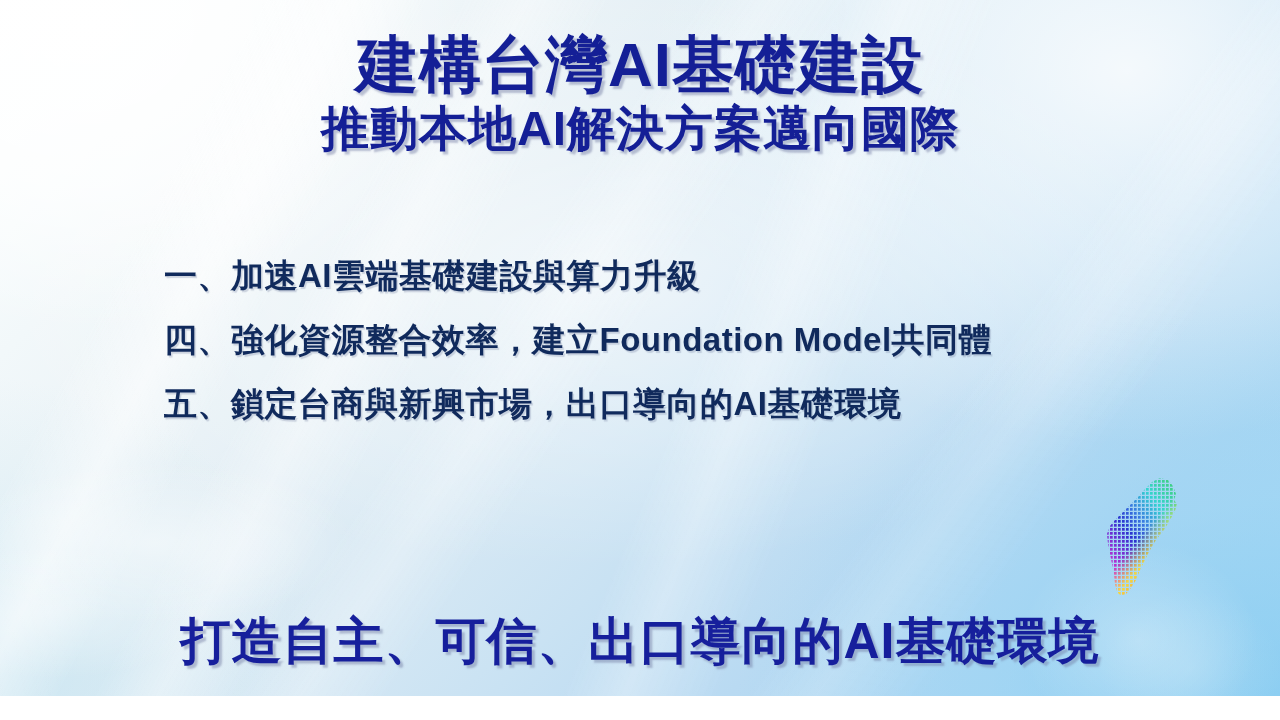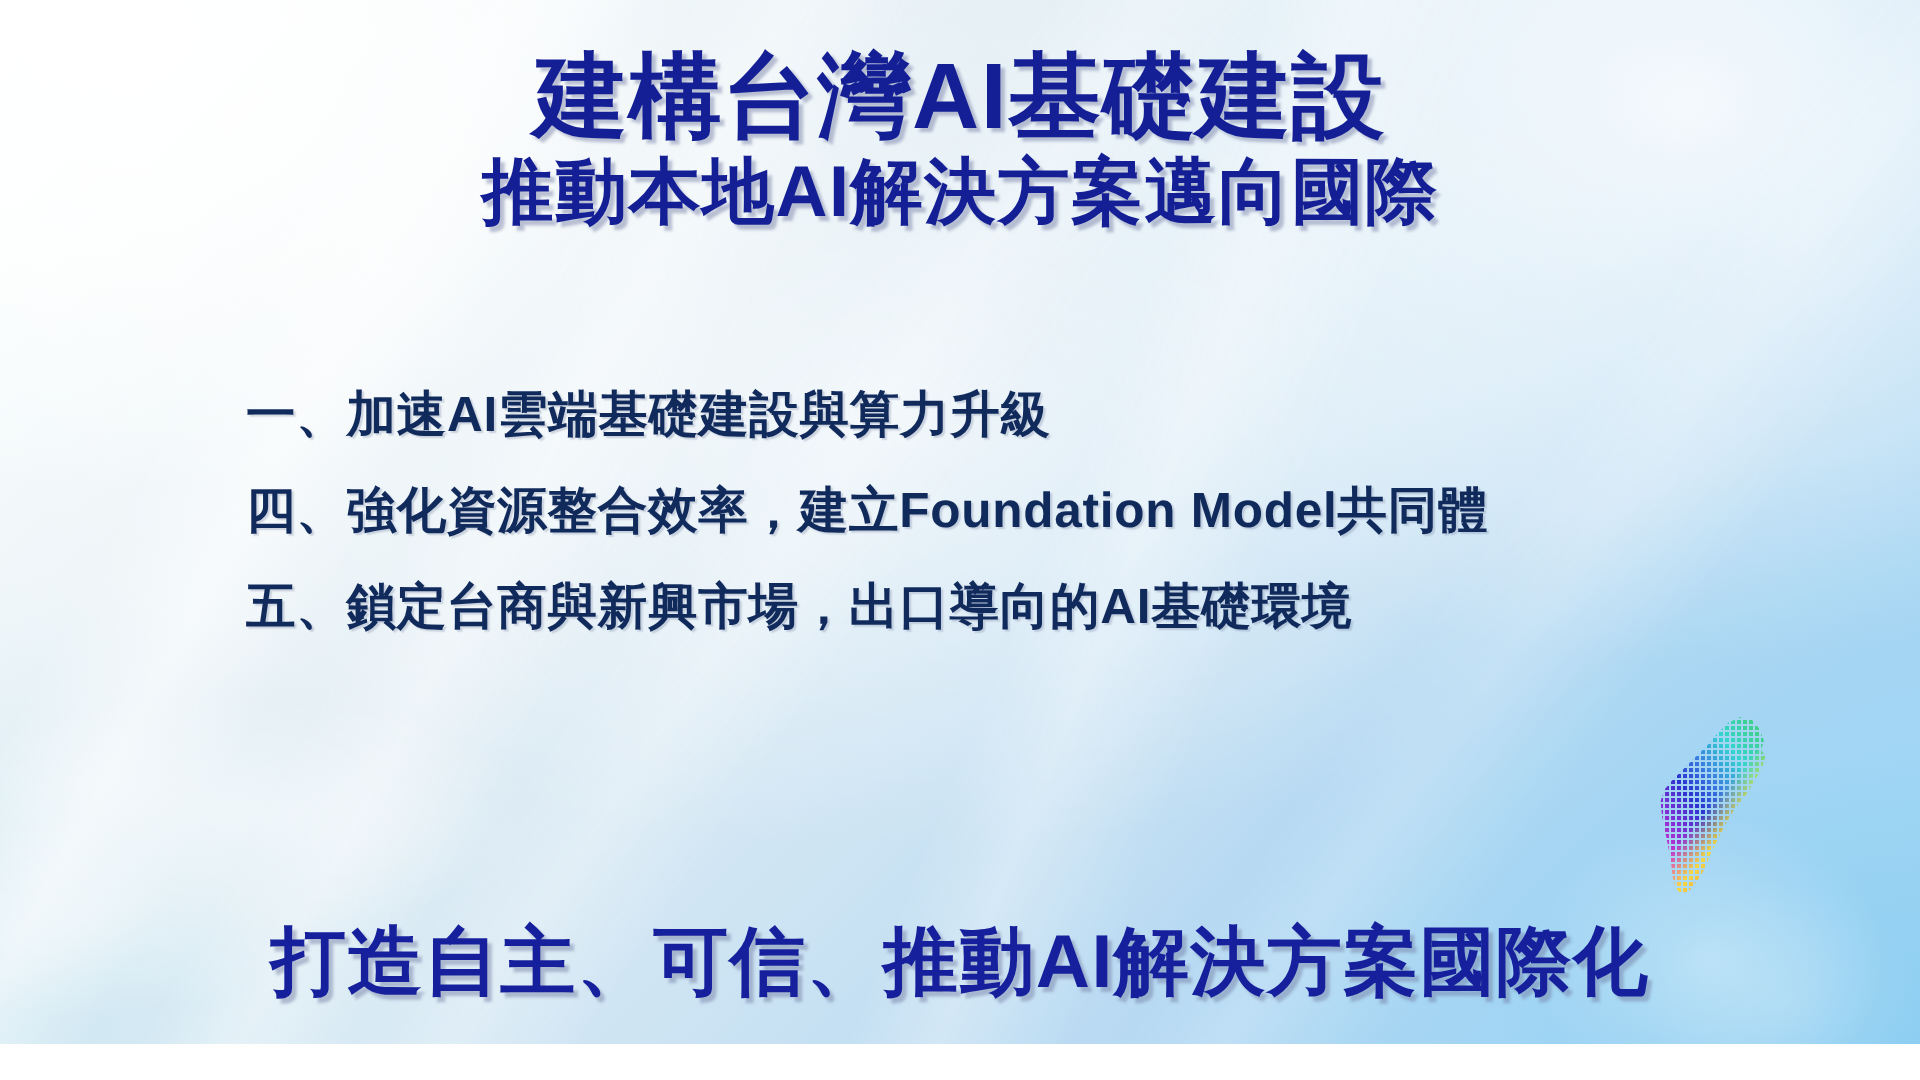--- a/index.html
+++ b/index.html
@@ -184,21 +184,21 @@
       <div class="title-line title-line-2">推動本地AI解決方案邁向國際</div>
     </div>
 
     <div class="list-block">
       <div class="list-item">一、加速AI雲端基礎建設與算力升級</div>
       <div class="list-item">四、強化資源整合效率，建立Foundation Model共同體</div>
       <div class="list-item">五、鎖定台商與新興市場，出口導向的AI基礎環境</div>
     </div>
 
     <div class="footer-block">
-      <div class="footer-text">打造自主、可信、推動AI解決方案國際化</div>
+      <div class="footer-text">打造自主、可信、出口導向的AI基礎環境</div>
     </div>
 
     <div class="taiwan-map">
       <svg viewBox="0 0 96 128" xmlns="http://www.w3.org/2000/svg" aria-hidden="true">
         <defs>
           <linearGradient id="twgrad" x1="1" y1="0" x2="0" y2="1">
             <stop offset="0.00" stop-color="#35c95f"></stop>
             <stop offset="0.16" stop-color="#3fd08a"></stop>
             <stop offset="0.30" stop-color="#33d4cf"></stop>
             <stop offset="0.44" stop-color="#3a7de0"></stop>

